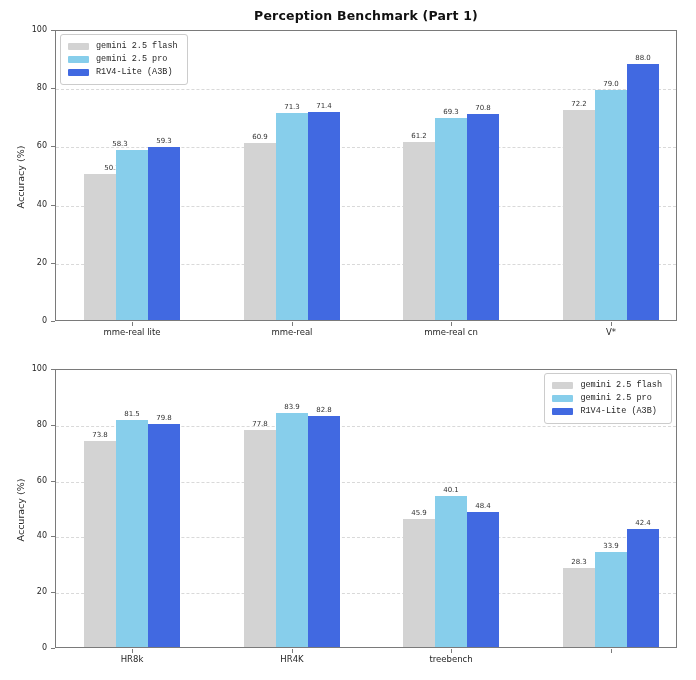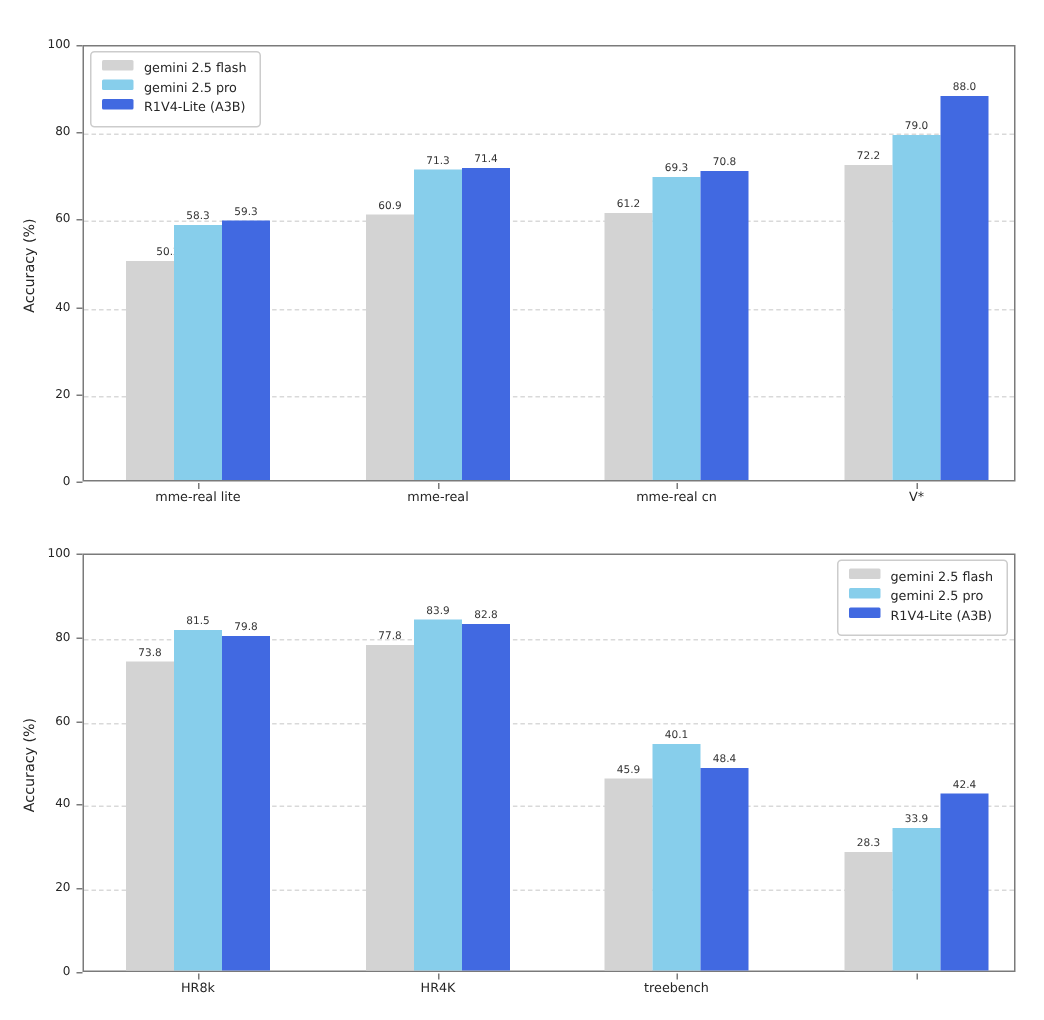--- a/index.html
+++ b/index.html
@@ -50,33 +50,34 @@
     transform:translate(-50%,-50%) rotate(-90deg);
     white-space:nowrap;
   }
   .legend{
     position:absolute;
     background:rgba(255,255,255,0.92);
     border:1px solid #cccccc;border-radius:3px;
     padding:5px 9px 5px 7px;
     z-index:5;
   }
-  .legend-item{display:flex;align-items:flex-start;height:13px;}
+  .legend-item{display:flex;align-items:center;height:13px;font-family:Liberation Mono, monospace;}
   .legend-swatch{
     width:21px;height:7px;border-radius:1px;
     margin-right:7px;flex:0 0 auto;
   }
   .legend-label{font-size:8.5px;color:#262626;white-space:nowrap;line-height:13px;}
 </style>
 </head>
 <body>
 
 <div class="figure">
 
   <div class="chart" style="top:0;height:345px;">
+    <div class="chart-title" style="top:8px;">Perception Benchmark (Part 1)</div>
     <div class="plot" id="plot0" style="top:30px;height:291px;">
         <div class="ytick-mark" style="left: -5px; top: 290px;"></div>
         <div class="ytick-label" style="left: -49px; top: 285px;">0</div>
         <div class="gridline" style="top: 233px;"></div>
         <div class="ytick-mark" style="left: -5px; top: 232px;"></div>
         <div class="ytick-label" style="left: -49px; top: 227px;">20</div>
         <div class="gridline" style="top: 175px;"></div>
         <div class="ytick-mark" style="left: -5px; top: 174px;"></div>
         <div class="ytick-label" style="left: -49px; top: 169px;">40</div>
         <div class="gridline" style="top: 116px;"></div>
@@ -86,21 +87,21 @@
         <div class="ytick-mark" style="left: -5px; top: 57px;"></div>
         <div class="ytick-label" style="left: -49px; top: 52px;">80</div>
         <div class="ytick-mark" style="left: -5px; top: -1px;"></div>
         <div class="ytick-label" style="left: -49px; top: -6px;">100</div>
         <div class="ylabel" style="left: -36px; top: 145.5px;">Accuracy (%)</div>
         <div class="xtick-mark" style="left: 76px; bottom: -6px;"></div>
         <div class="xtick-label" style="left: 6px; top: 296px;">mme-real lite</div>
         <div class="bar" style="left: 28px; height: 146px; background: rgb(211, 211, 211);"></div>
         <div class="value-label" style="left: 36px; bottom: 148px;">50.2</div>
         <div class="bar" style="left: 60px; height: 170px; background: rgb(135, 206, 235);"></div>
-        <div class="value-label" style="left: 56px; bottom: 172px;">58.3</div>
+        <div class="value-label" style="left: 44px; bottom: 172px;">58.3</div>
         <div class="bar" style="left: 92px; height: 173px; background: rgb(65, 105, 225);"></div>
         <div class="value-label" style="left: 88px; bottom: 175px;">59.3</div>
         <div class="xtick-mark" style="left: 236px; bottom: -6px;"></div>
         <div class="xtick-label" style="left: 166px; top: 296px;">mme-real</div>
         <div class="bar" style="left: 188px; height: 177px; background: rgb(211, 211, 211);"></div>
         <div class="value-label" style="left: 184px; bottom: 179px;">60.9</div>
         <div class="bar" style="left: 220px; height: 207px; background: rgb(135, 206, 235);"></div>
         <div class="value-label" style="left: 216px; bottom: 209px; margin-top: 28px;">71.3</div>
         <div class="bar" style="left: 252px; height: 208px; background: rgb(65, 105, 225);"></div>
         <div class="value-label" style="left: 248px; bottom: 210px;">71.4</div>

